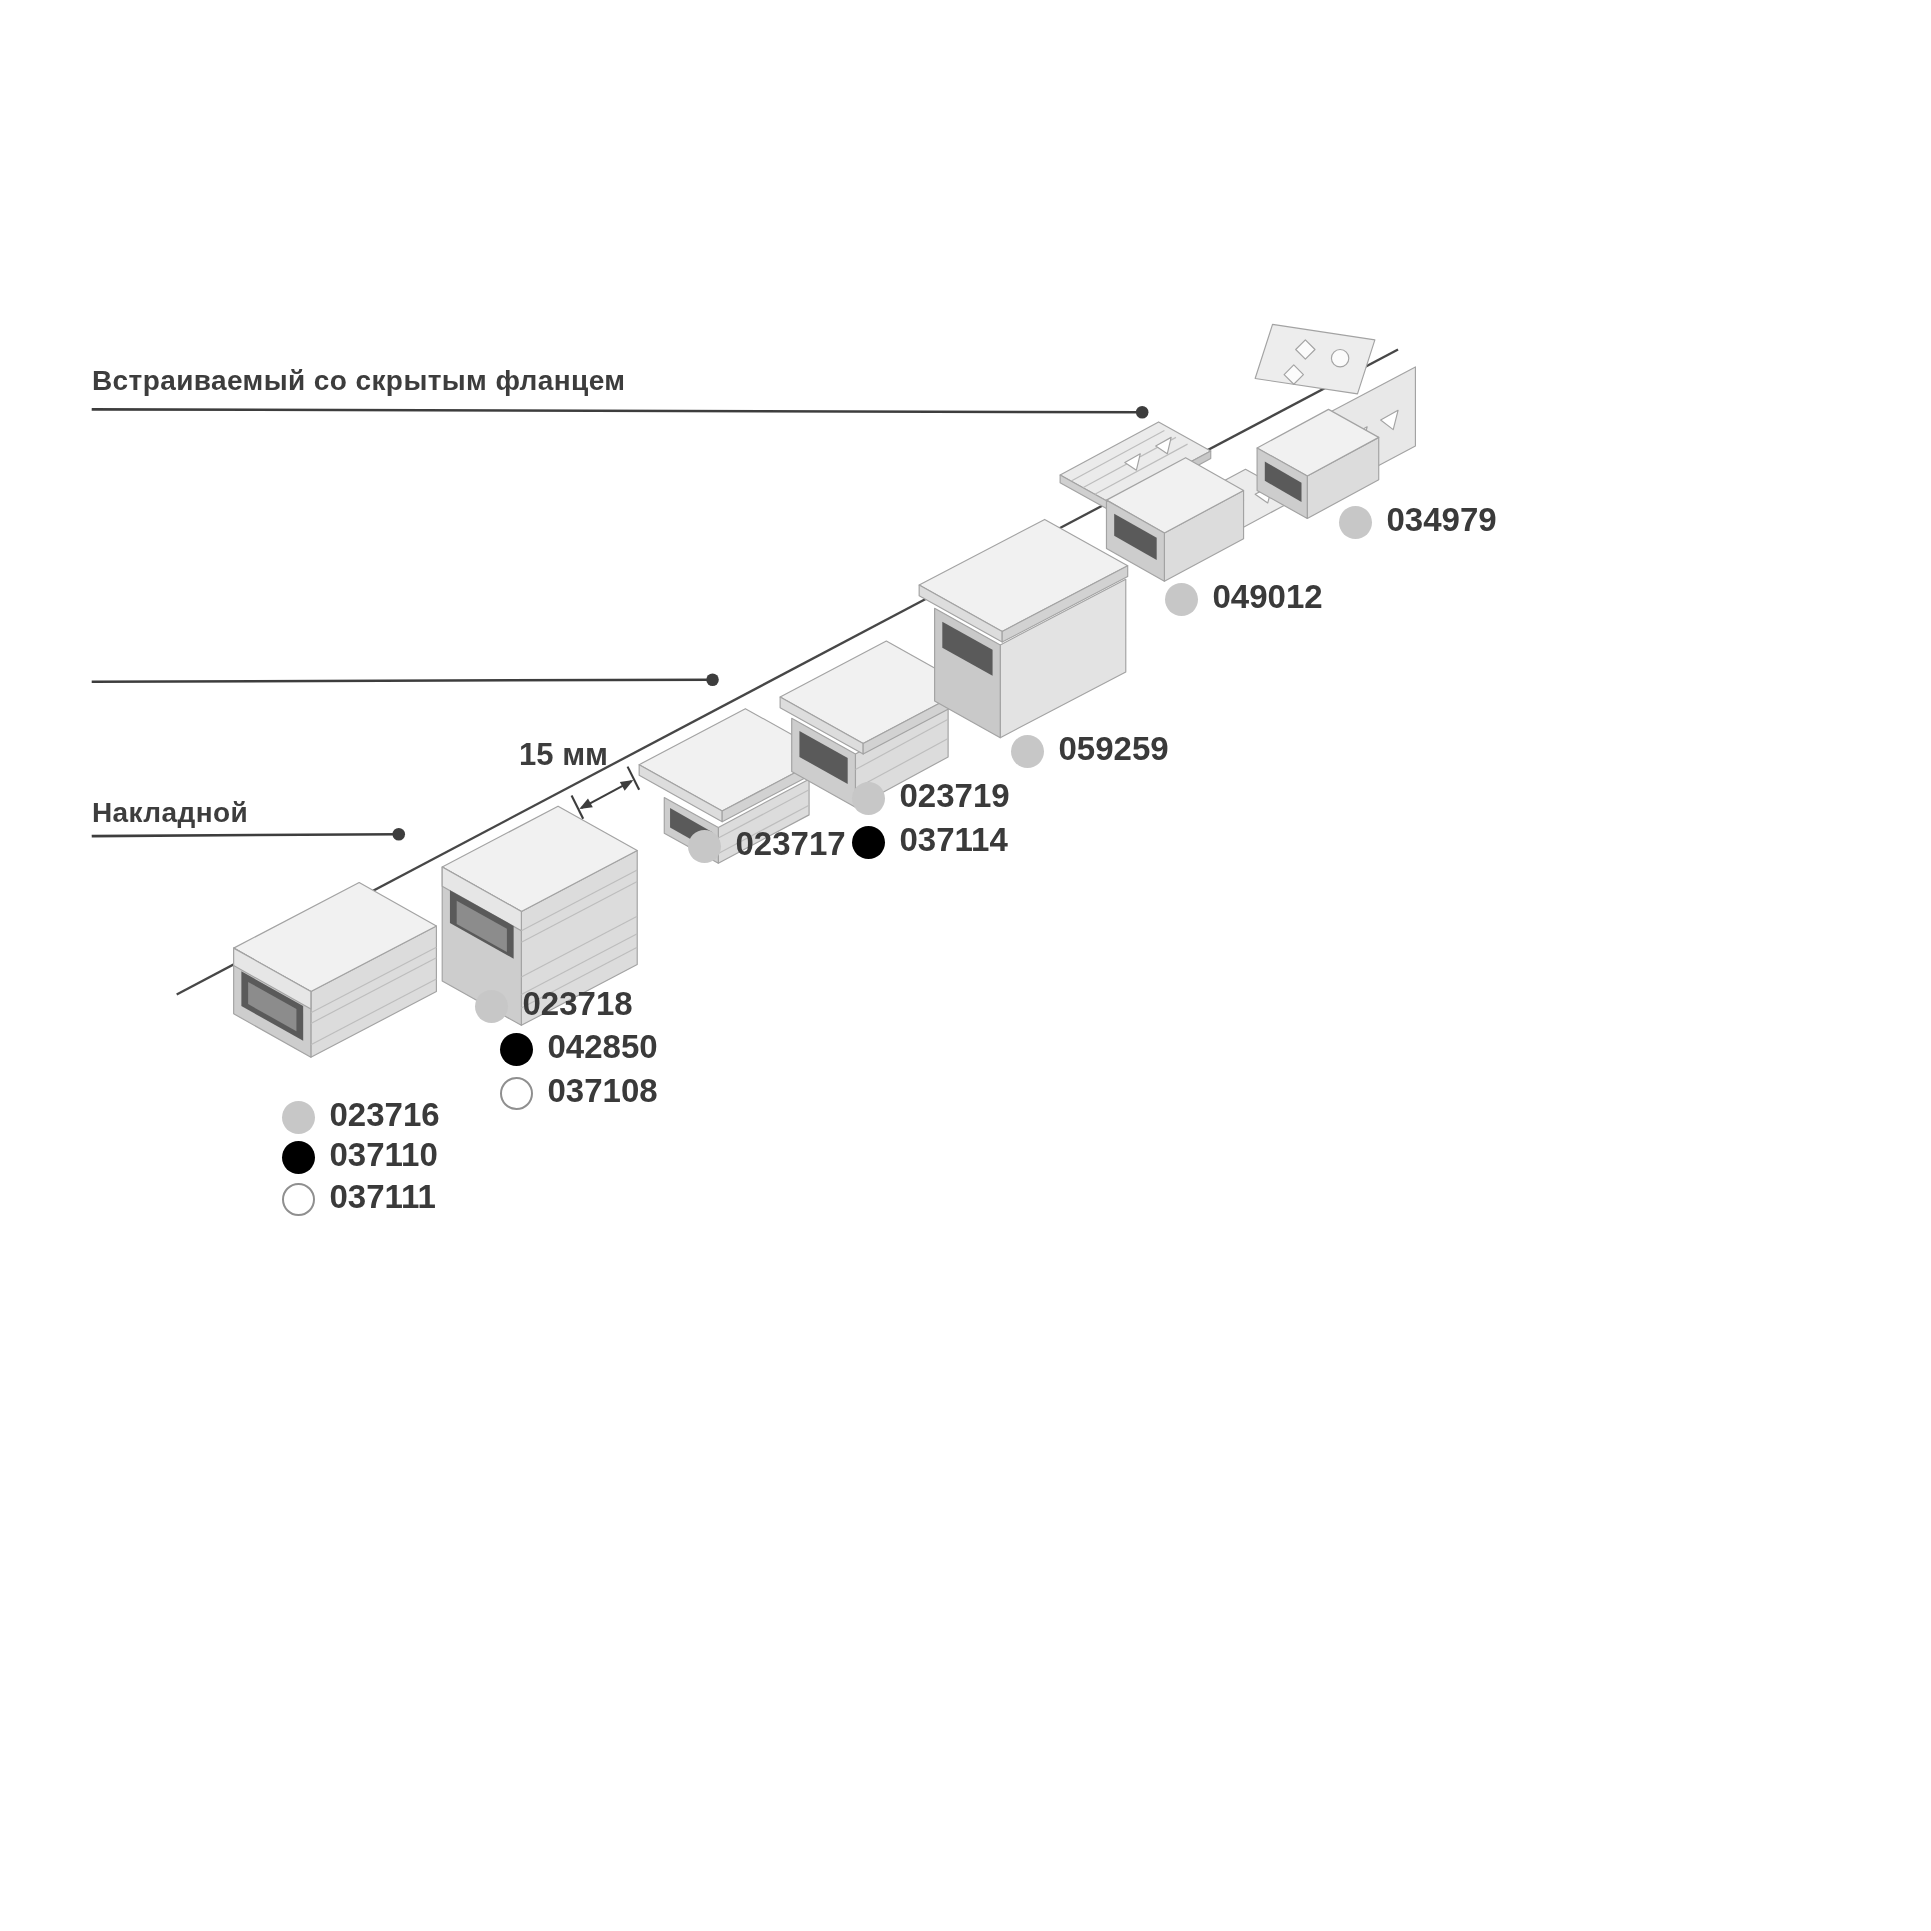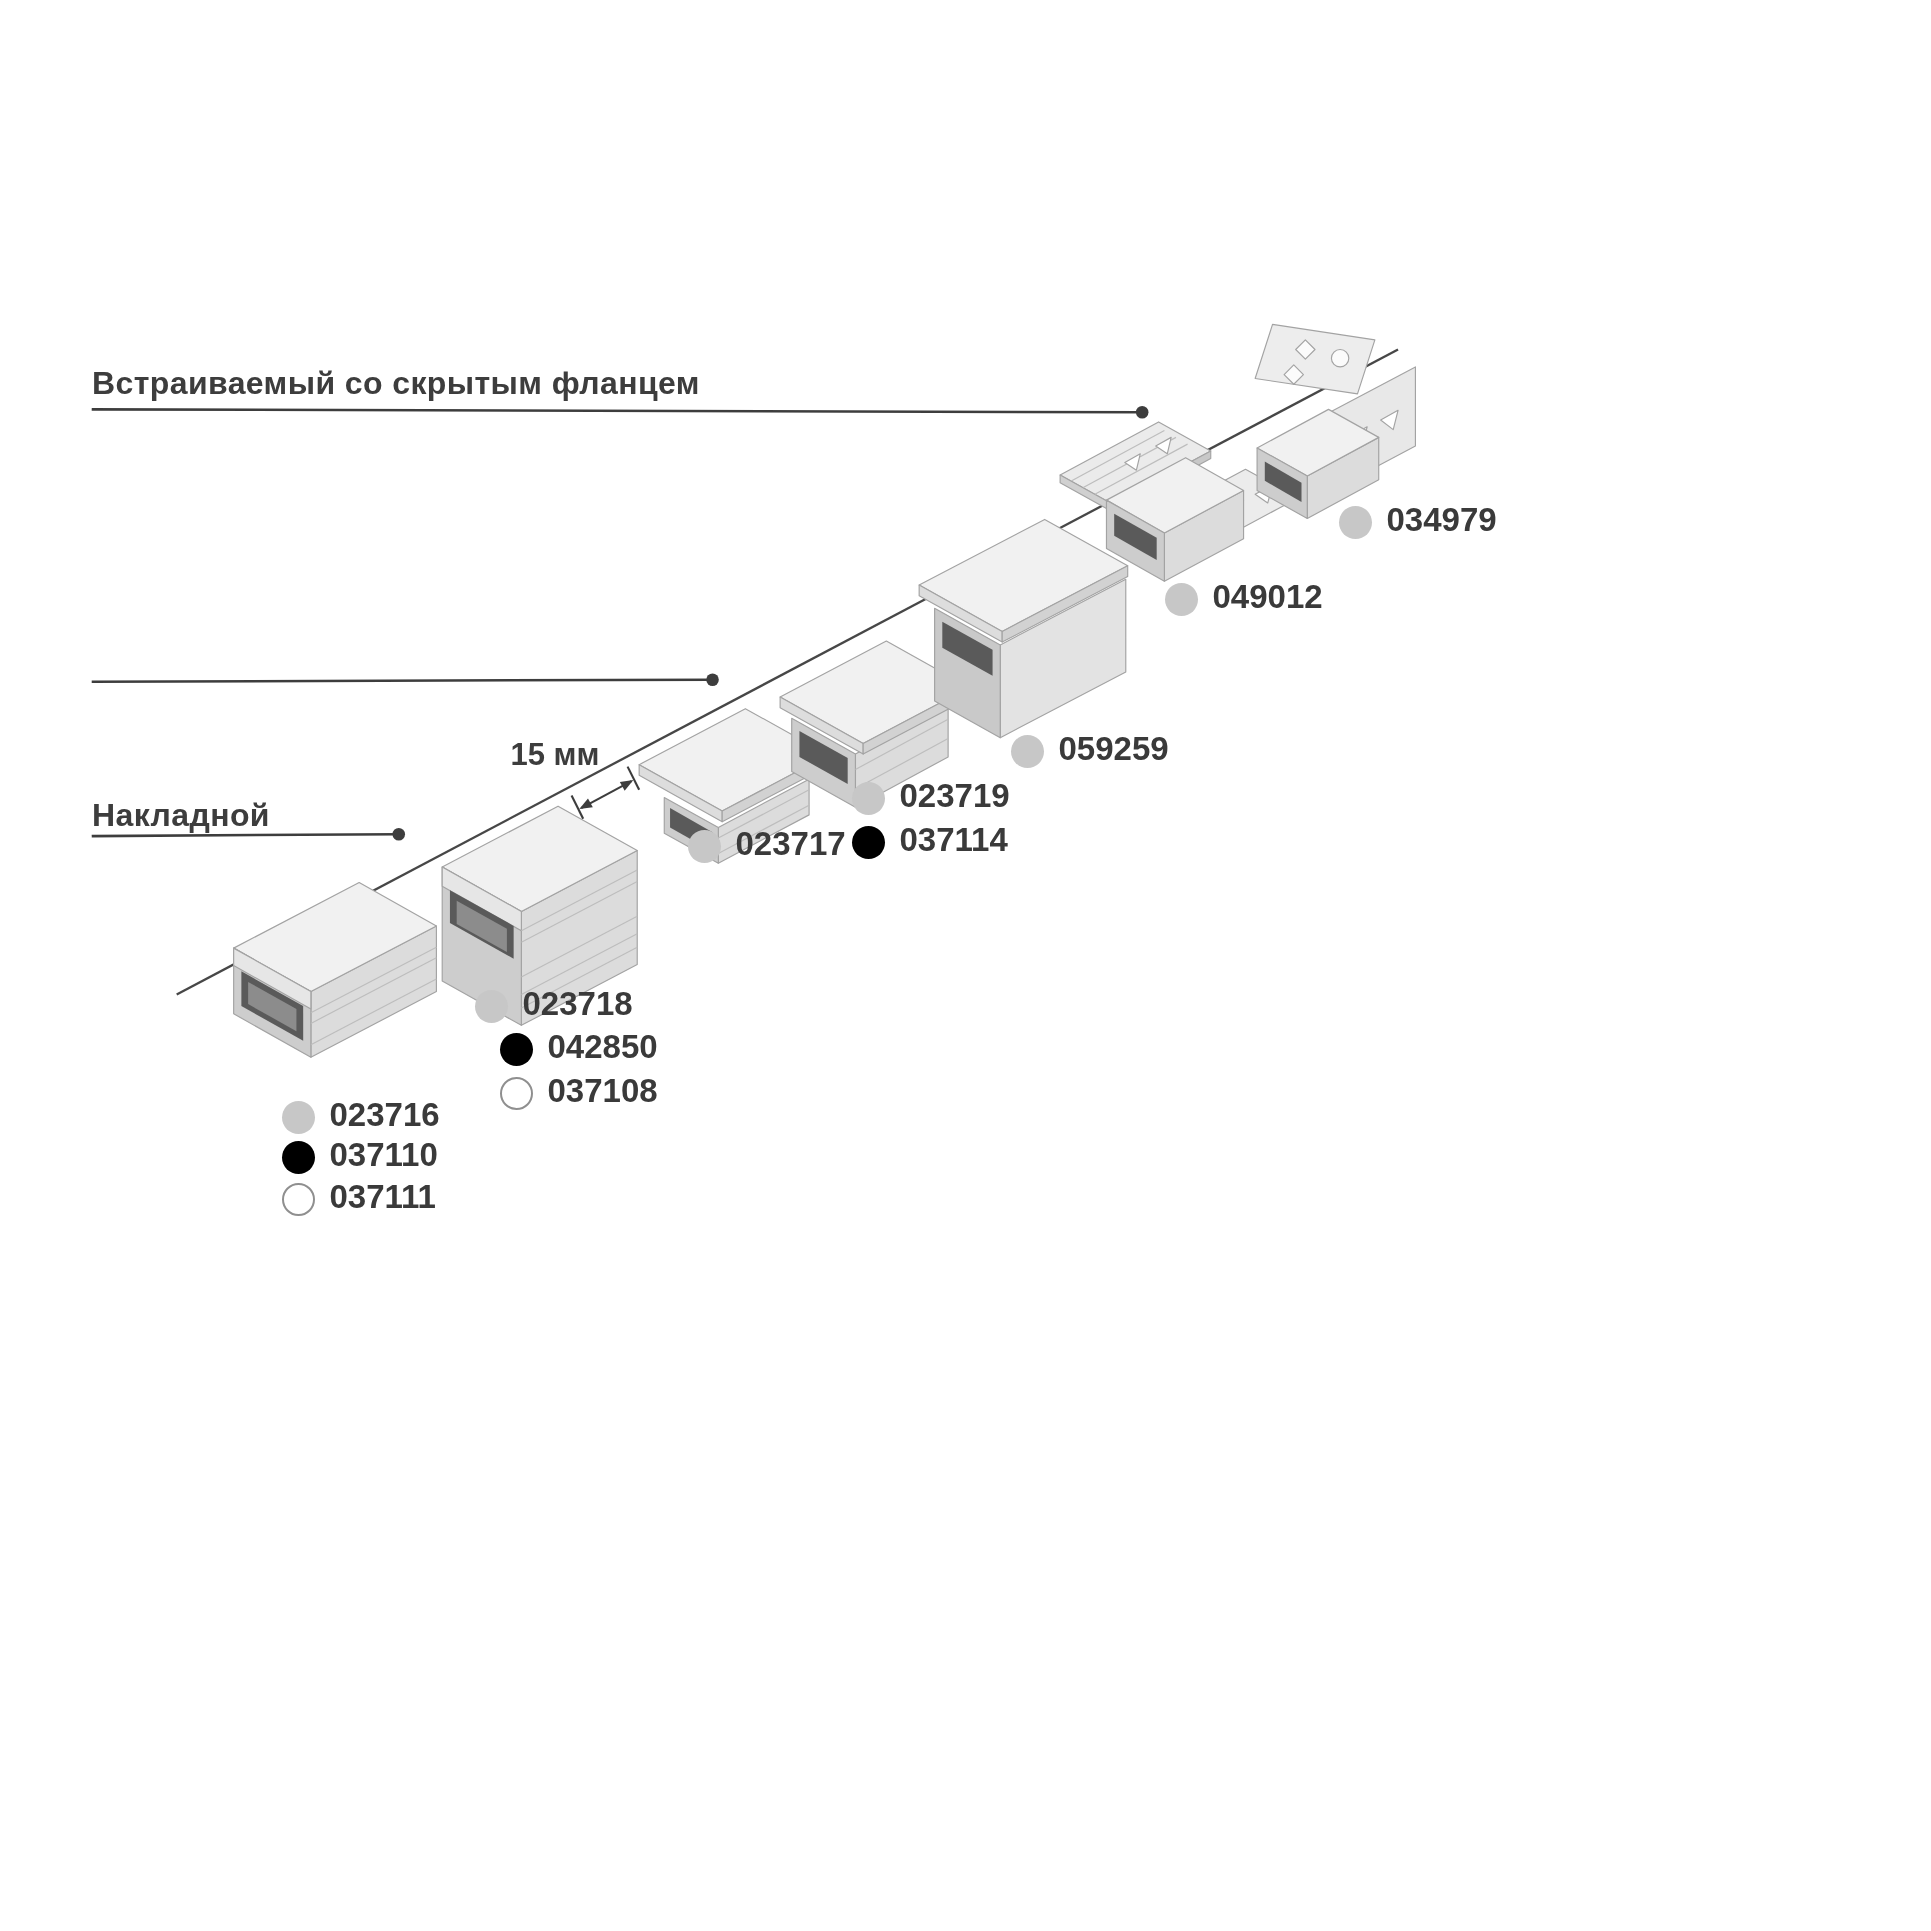--- a/index.html
+++ b/index.html
@@ -1,22 +1,22 @@
 <!DOCTYPE html>
 <html><head>
 <meta charset="utf-8">
 <style>
   html,body{margin:0;padding:0;width:1931px;height:1931px;background:#fff;
     font-family:"Liberation Sans",sans-serif;}
   .canvas{position:absolute;left:0;top:0;width:1931px;height:1931px;overflow:hidden;}
   .gfx{position:absolute;left:0;top:0;}
-  .cat-label{position:absolute;font-weight:700;font-size:32px;color:#3d3d3d;
+  .cat-label{position:absolute;font-weight:700;font-size:28px;color:#3d3d3d;
     letter-spacing:0.4px;white-space:nowrap;}
   .dim-label{position:absolute;font-weight:700;font-size:31px;color:#3d3d3d;
-    width:106px;text-align:center;}
+    width:106px;text-align:right;}
   .legend-row{position:absolute;display:flex;align-items:flex-end;gap:14.5px;height:35px;}
   .dot{width:33px;height:33px;border-radius:50%;box-sizing:border-box;flex:0 0 auto;}
   .dot[data-dot="gray"]{background:#c7c7c7;}
   .dot[data-dot="black"]{background:#000;}
   .dot[data-dot="white"]{background:#fff;border:2.9px solid #8f8f8f;}
   .code{font-weight:700;font-size:33px;color:#3a3a3a;white-space:nowrap;}
 </style>
 </head>
 <body>
 

